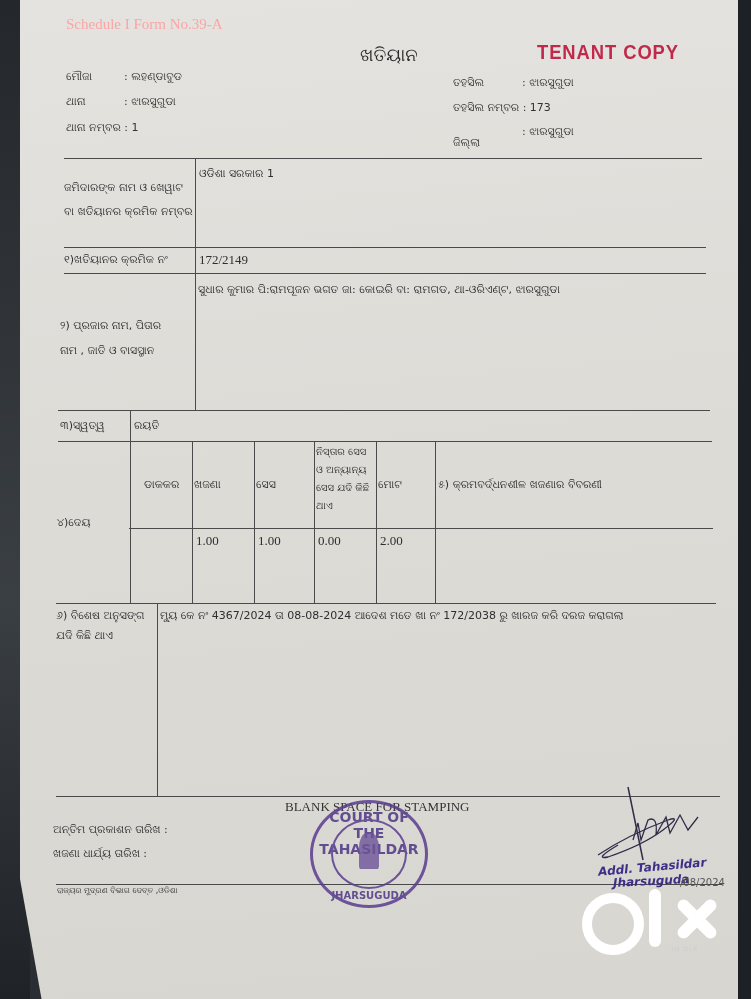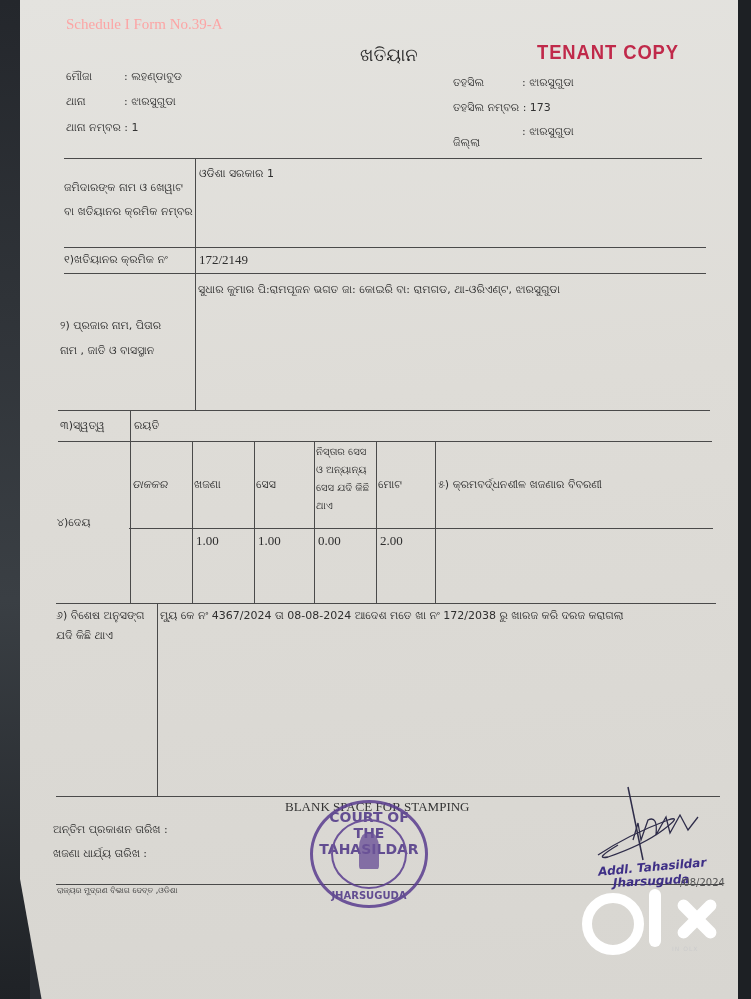--- a/index.html
+++ b/index.html
@@ -84,21 +84,21 @@
 <div class="abs num" style="left:199px;top:252px;">172/2149</div>
 
 <div class="abs cell-text" style="left:198px;top:279px;">ସୁଧାର କୁମାର ପି:ରାମପୂଜନ ଭଗତ ଜା: କୋଇରି ବା: ରାମଗଡ, ଥା-ଓରିଏଣ୍ଟ, ଝାରସୁଗୁଡା</div>
 <div class="abs cell-text" style="left:60px;top:315px;">୨) ପ୍ରଜାର ନାମ, ପିତାର</div>
 <div class="abs cell-text" style="left:60px;top:340px;">ନାମ , ଜାତି ଓ ବାସସ୍ଥାନ</div>
 
 <div class="abs cell-text" style="left:60px;top:415px;">୩)ସ୍ୱତ୍ୱ</div>
 <div class="abs cell-text" style="left:134px;top:415px;">ରୟତି</div>
 
 <div class="abs cell-text" style="left:57px;top:512px;">୪)ଦେୟ</div>
-<div class="abs cell-text" style="left:132px;top:474px;font-style:italic;">ଡାକକର</div>
+<div class="abs cell-text" style="left:144px;top:474px;">ଡାକକର</div>
 <div class="abs cell-text" style="left:194px;top:474px;">ଖଜଣା</div>
 <div class="abs cell-text" style="left:256px;top:474px;">ସେସ</div>
 <div class="abs" style="left:316px;top:443px;width:60px;font-size:10px;line-height:18px;color:#2e2e2e;">ନିସ୍ତାର ସେସ ଓ ଅନ୍ୟାନ୍ୟ ସେସ ଯଦି କିଛି ଥାଏ</div>
 <div class="abs cell-text" style="left:378px;top:474px;">ମୋଟ</div>
 <div class="abs cell-text" style="left:438px;top:474px;">୫) କ୍ରମବର୍ଦ୍ଧନଶୀଳ ଖଜଣାର ବିବରଣୀ</div>
 
 <div class="abs num" style="left:196px;top:533px;">1.00</div>
 <div class="abs num" style="left:258px;top:533px;">1.00</div>
 <div class="abs num" style="left:318px;top:533px;">0.00</div>
 <div class="abs num" style="left:380px;top:533px;">2.00</div>

